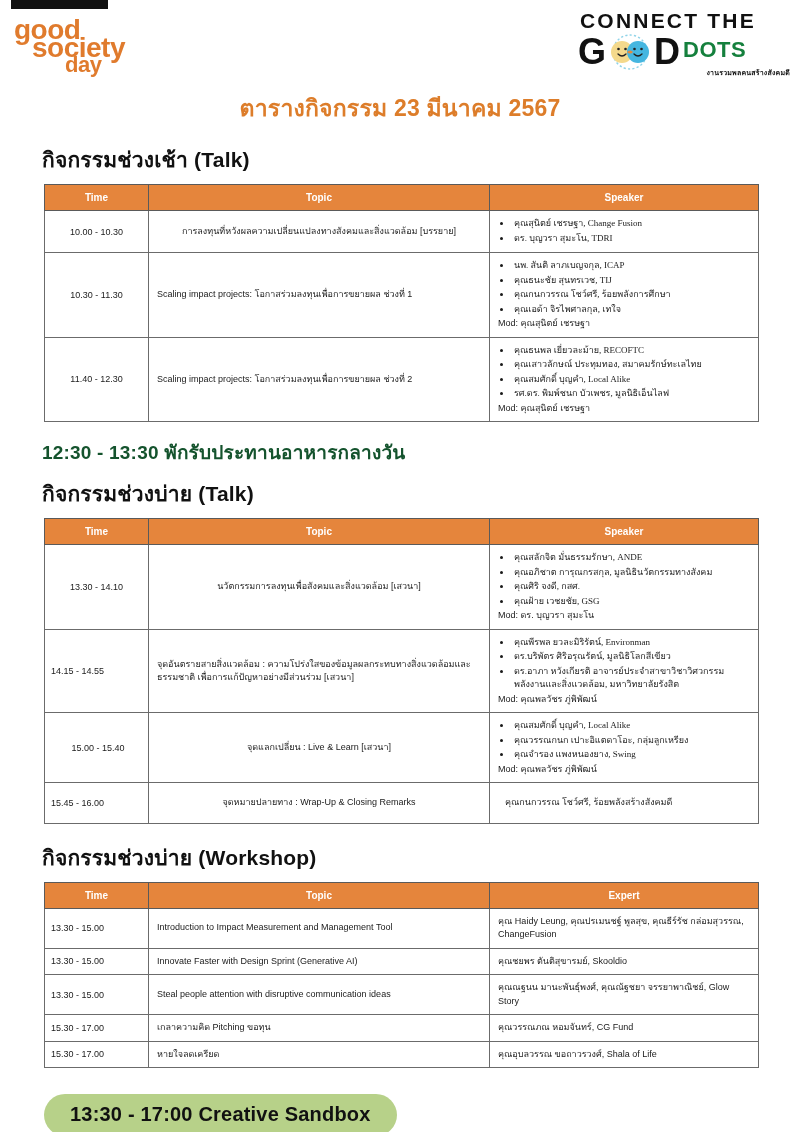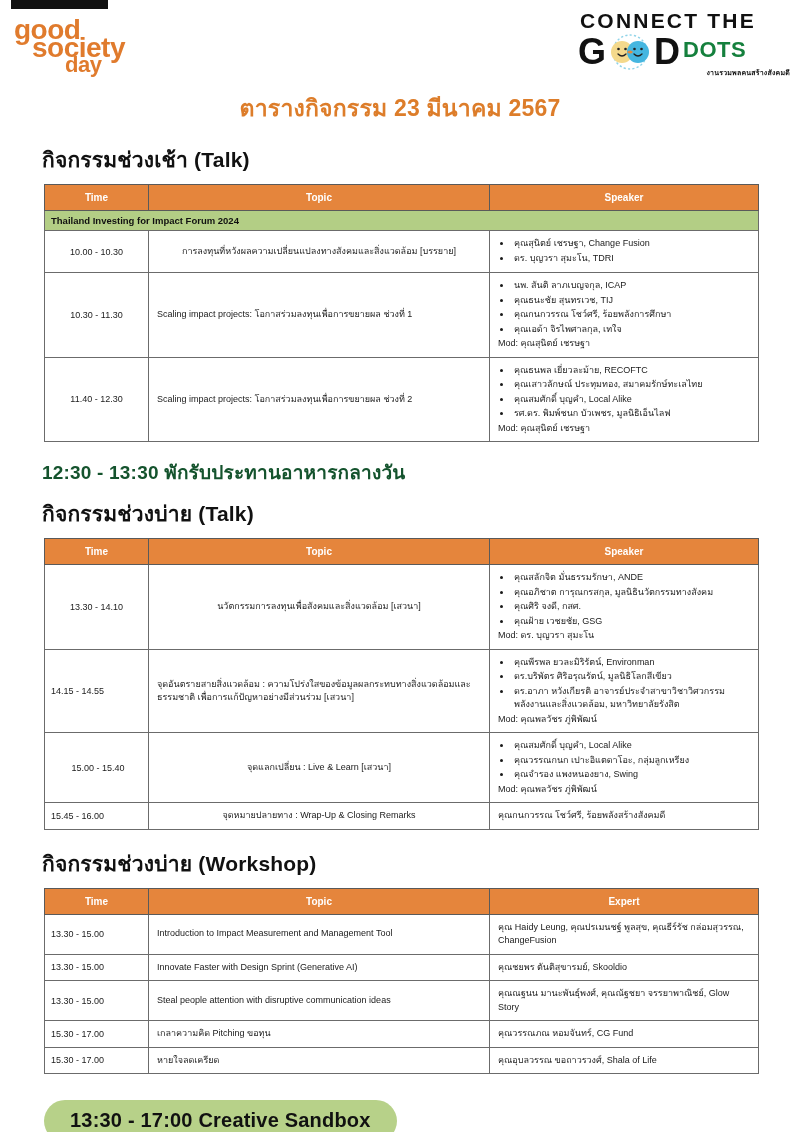--- a/index.html
+++ b/index.html
@@ -155,23 +155,23 @@
   }
   td.topic.center { text-align: center; }
   td.speaker {
     padding: 6px 6px 6px 8px;
     font-size: 9px;
     line-height: 1.5;
   }
   td.speaker ul {
     margin: 0; padding: 0 0 0 14px; list-style: disc;
   }
-  td.speaker ul li { margin: 0 0 1px 0; padding-left: 2px; }
+  td.speaker ul li { margin: 0 0 1px 0; padding-left: 2px; font-family: Liberation Serif, serif; }
   td.speaker .mod { margin-top: 1px; }
-  td.speaker .plain { margin: 0; }
+  td.speaker .plain { margin: 7px; }
 
   
   .sandbox-pill {
     display: inline-block;
     margin: 26px 0 0 44px;
     background: #B7D189;
     color: #111111;
     border-radius: 22px;
     padding: 9px 26px 10px 26px;
     font-size: 20px;
@@ -234,23 +234,20 @@
         <col class="c-spk">
       </colgroup>
     <thead>
       <tr>
         <th>Time</th>
         <th>Topic</th>
         <th>Speaker</th>
       </tr>
     </thead>
     <tbody>
-      <tr class="group-row">
-        <td colspan="3">Thailand Investing for Impact Forum 2024</td>
-      </tr>
       <tr>
         <td class="time">10.00 - 10.30</td>
         <td class="topic center">การลงทุนที่หวังผลความเปลี่ยนแปลงทางสังคมและสิ่งแวดล้อม [บรรยาย]</td>
         <td class="speaker">
           <ul>
             <li>คุณสุนิตย์ เชรษฐา, Change Fusion</li>
             <li>ดร. บุญวรา สุมะโน, TDRI</li>
           </ul>
         </td>
       </tr>

